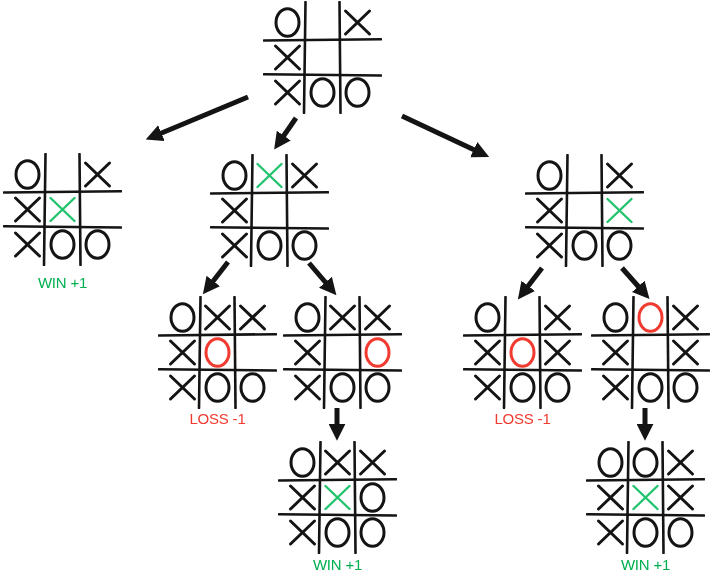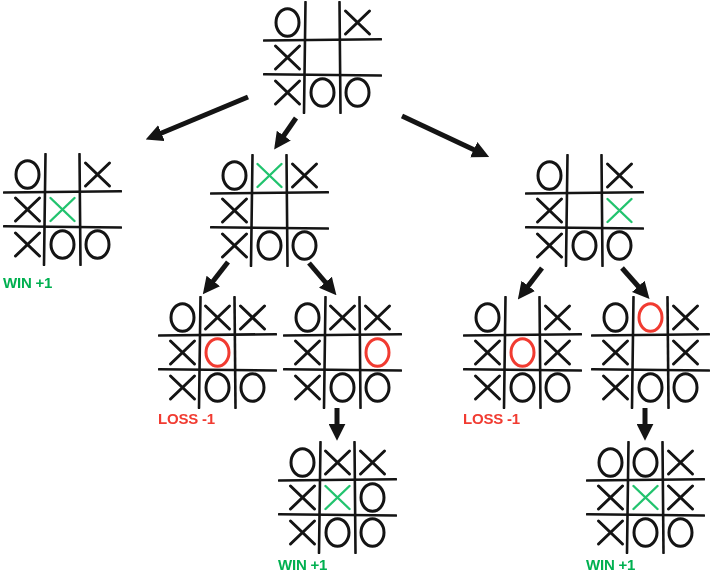--- a/index.html
+++ b/index.html
@@ -3,22 +3,22 @@
 <meta charset="utf-8">
 <style>
   html,body{margin:0;padding:0;background:#ffffff;}
   .stage{
     position:relative;width:718px;height:581px;background:#ffffff;overflow:hidden;
     font-family:"Liberation Sans",sans-serif;
   }
   .arrows{position:absolute;left:0;top:0;}
   .board{position:absolute;line-height:0;}
   .node-label{
-    position:absolute;width:119px;
-    font-family:"Liberation Sans",sans-serif;font-weight:bold;font-size:15px;
+    position:absolute;width:119px;text-align:center;
+    font-family:"Liberation Sans",sans-serif;font-weight:normal;font-size:15px;
     letter-spacing:-0.2px;white-space:nowrap;
   }
 </style>
 </head>
 <body>
 
 <div class="stage">
 
   <svg class="arrows" width="718" height="581">
     <defs>

